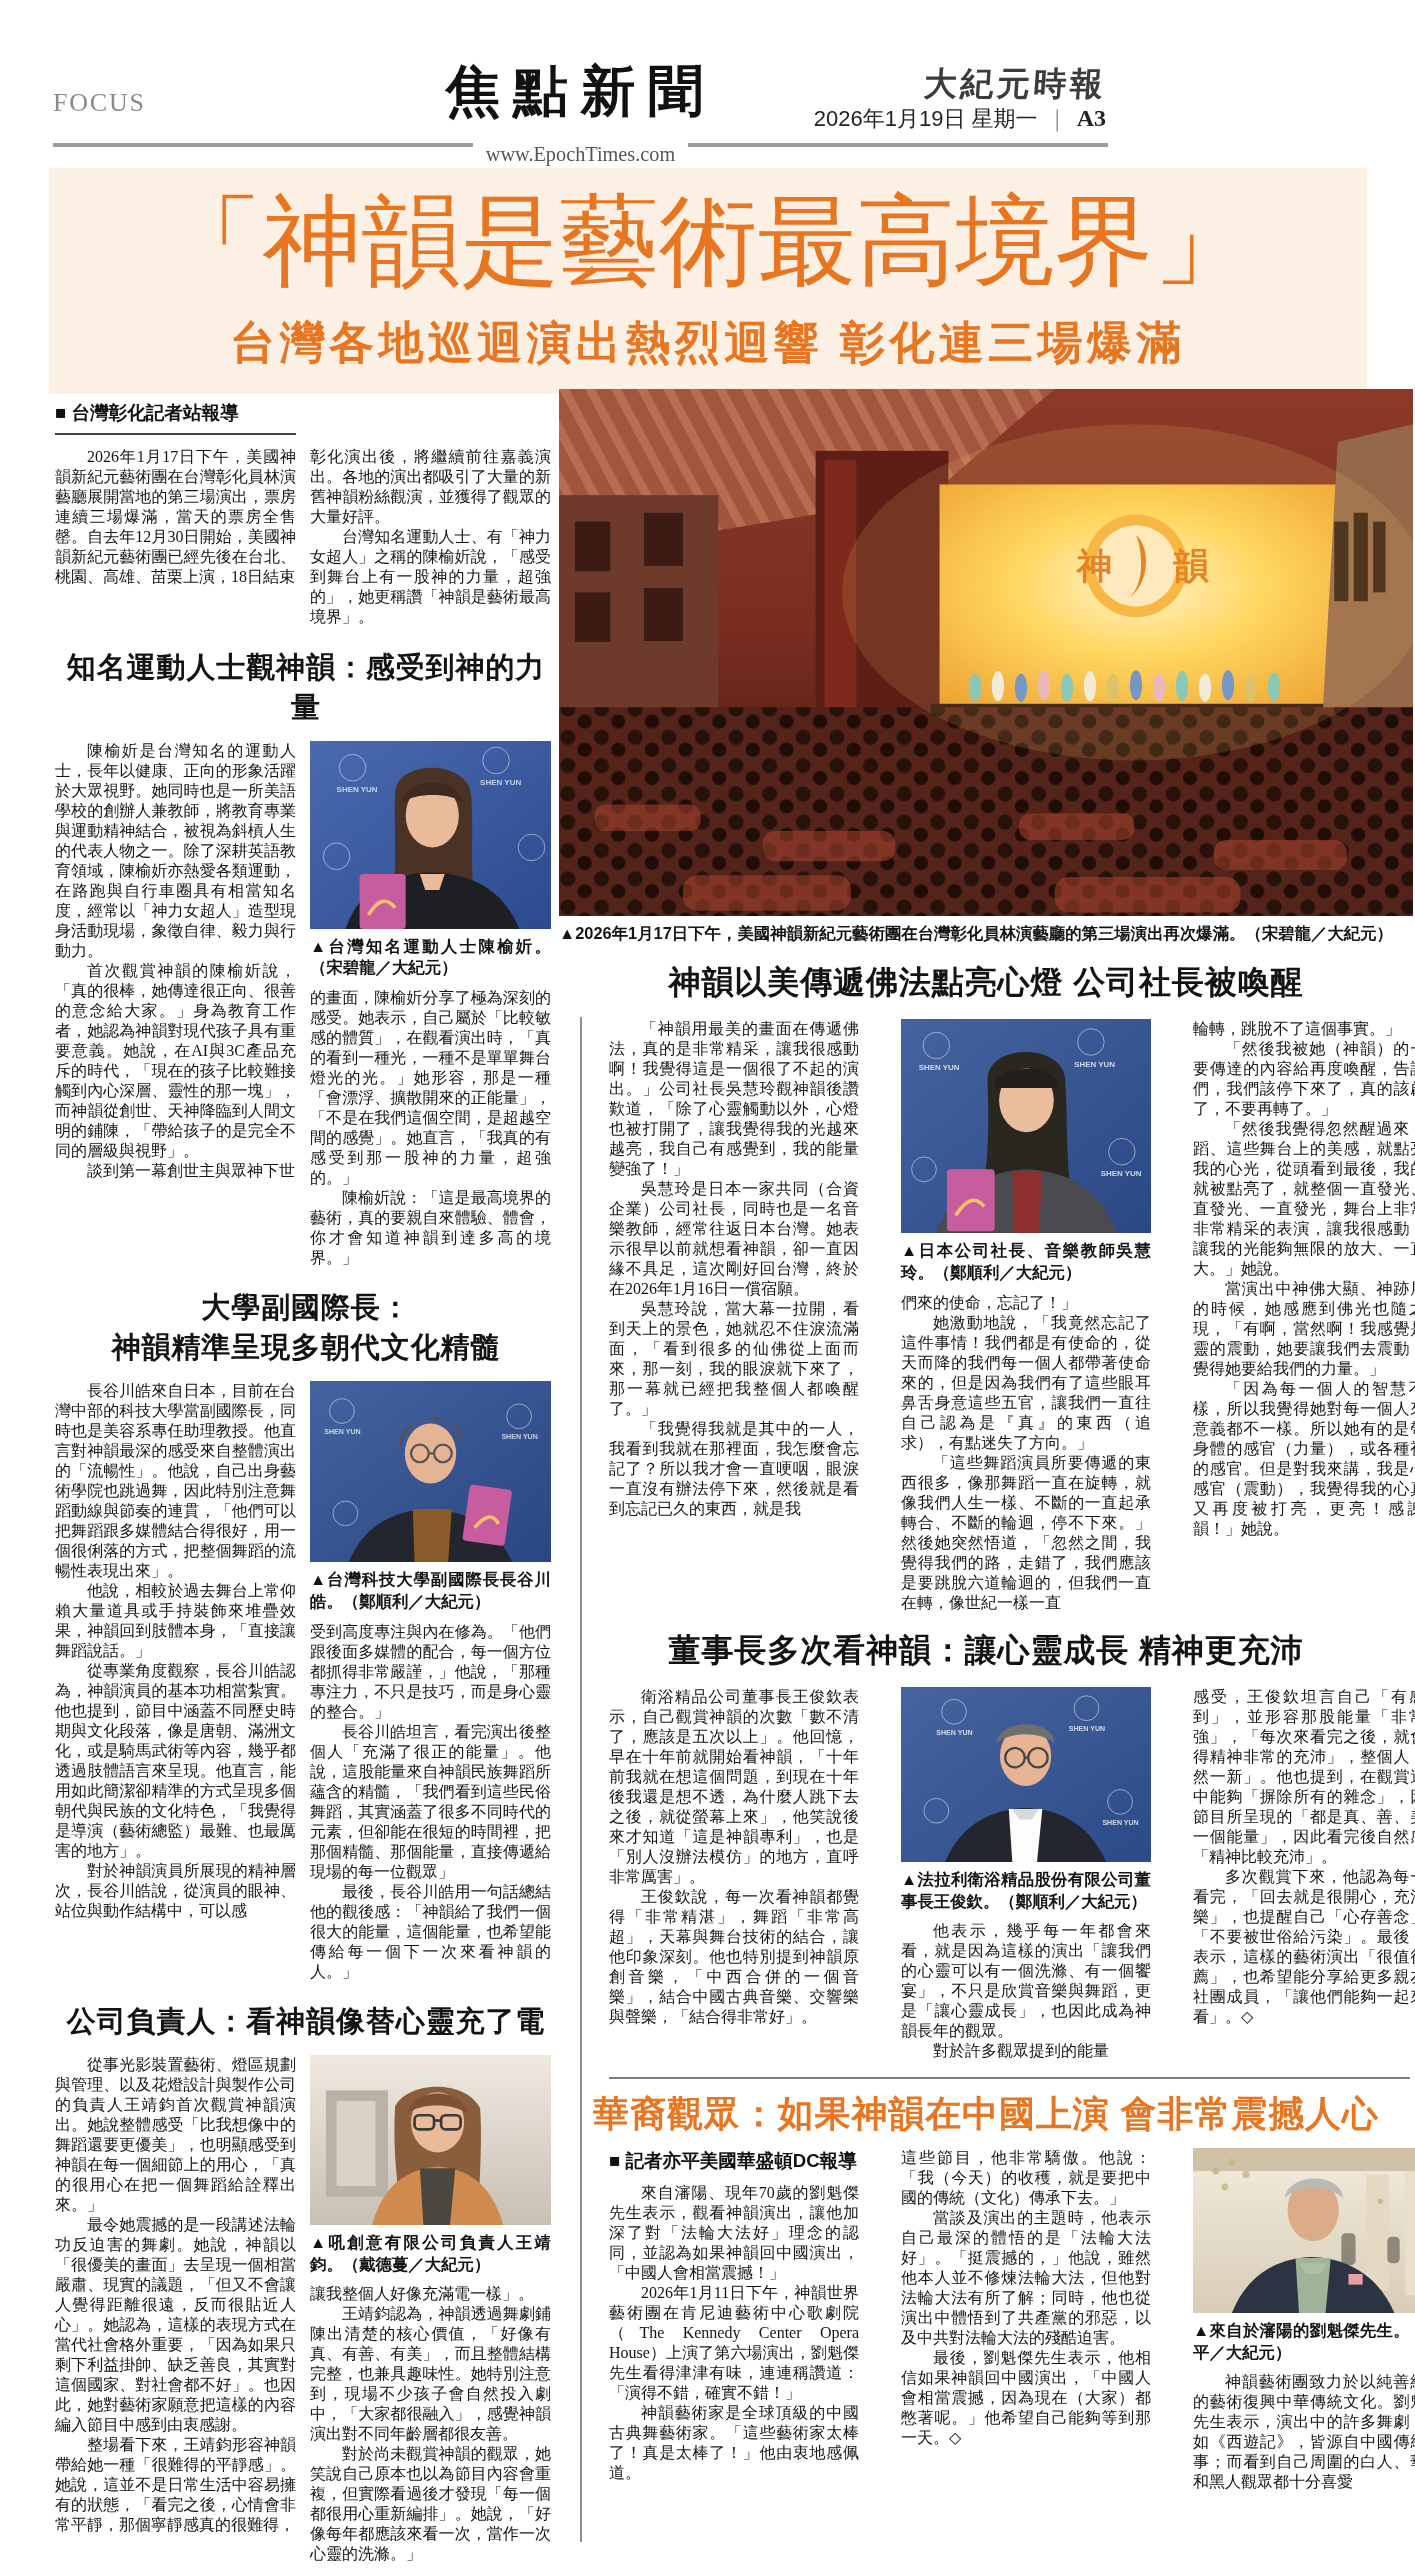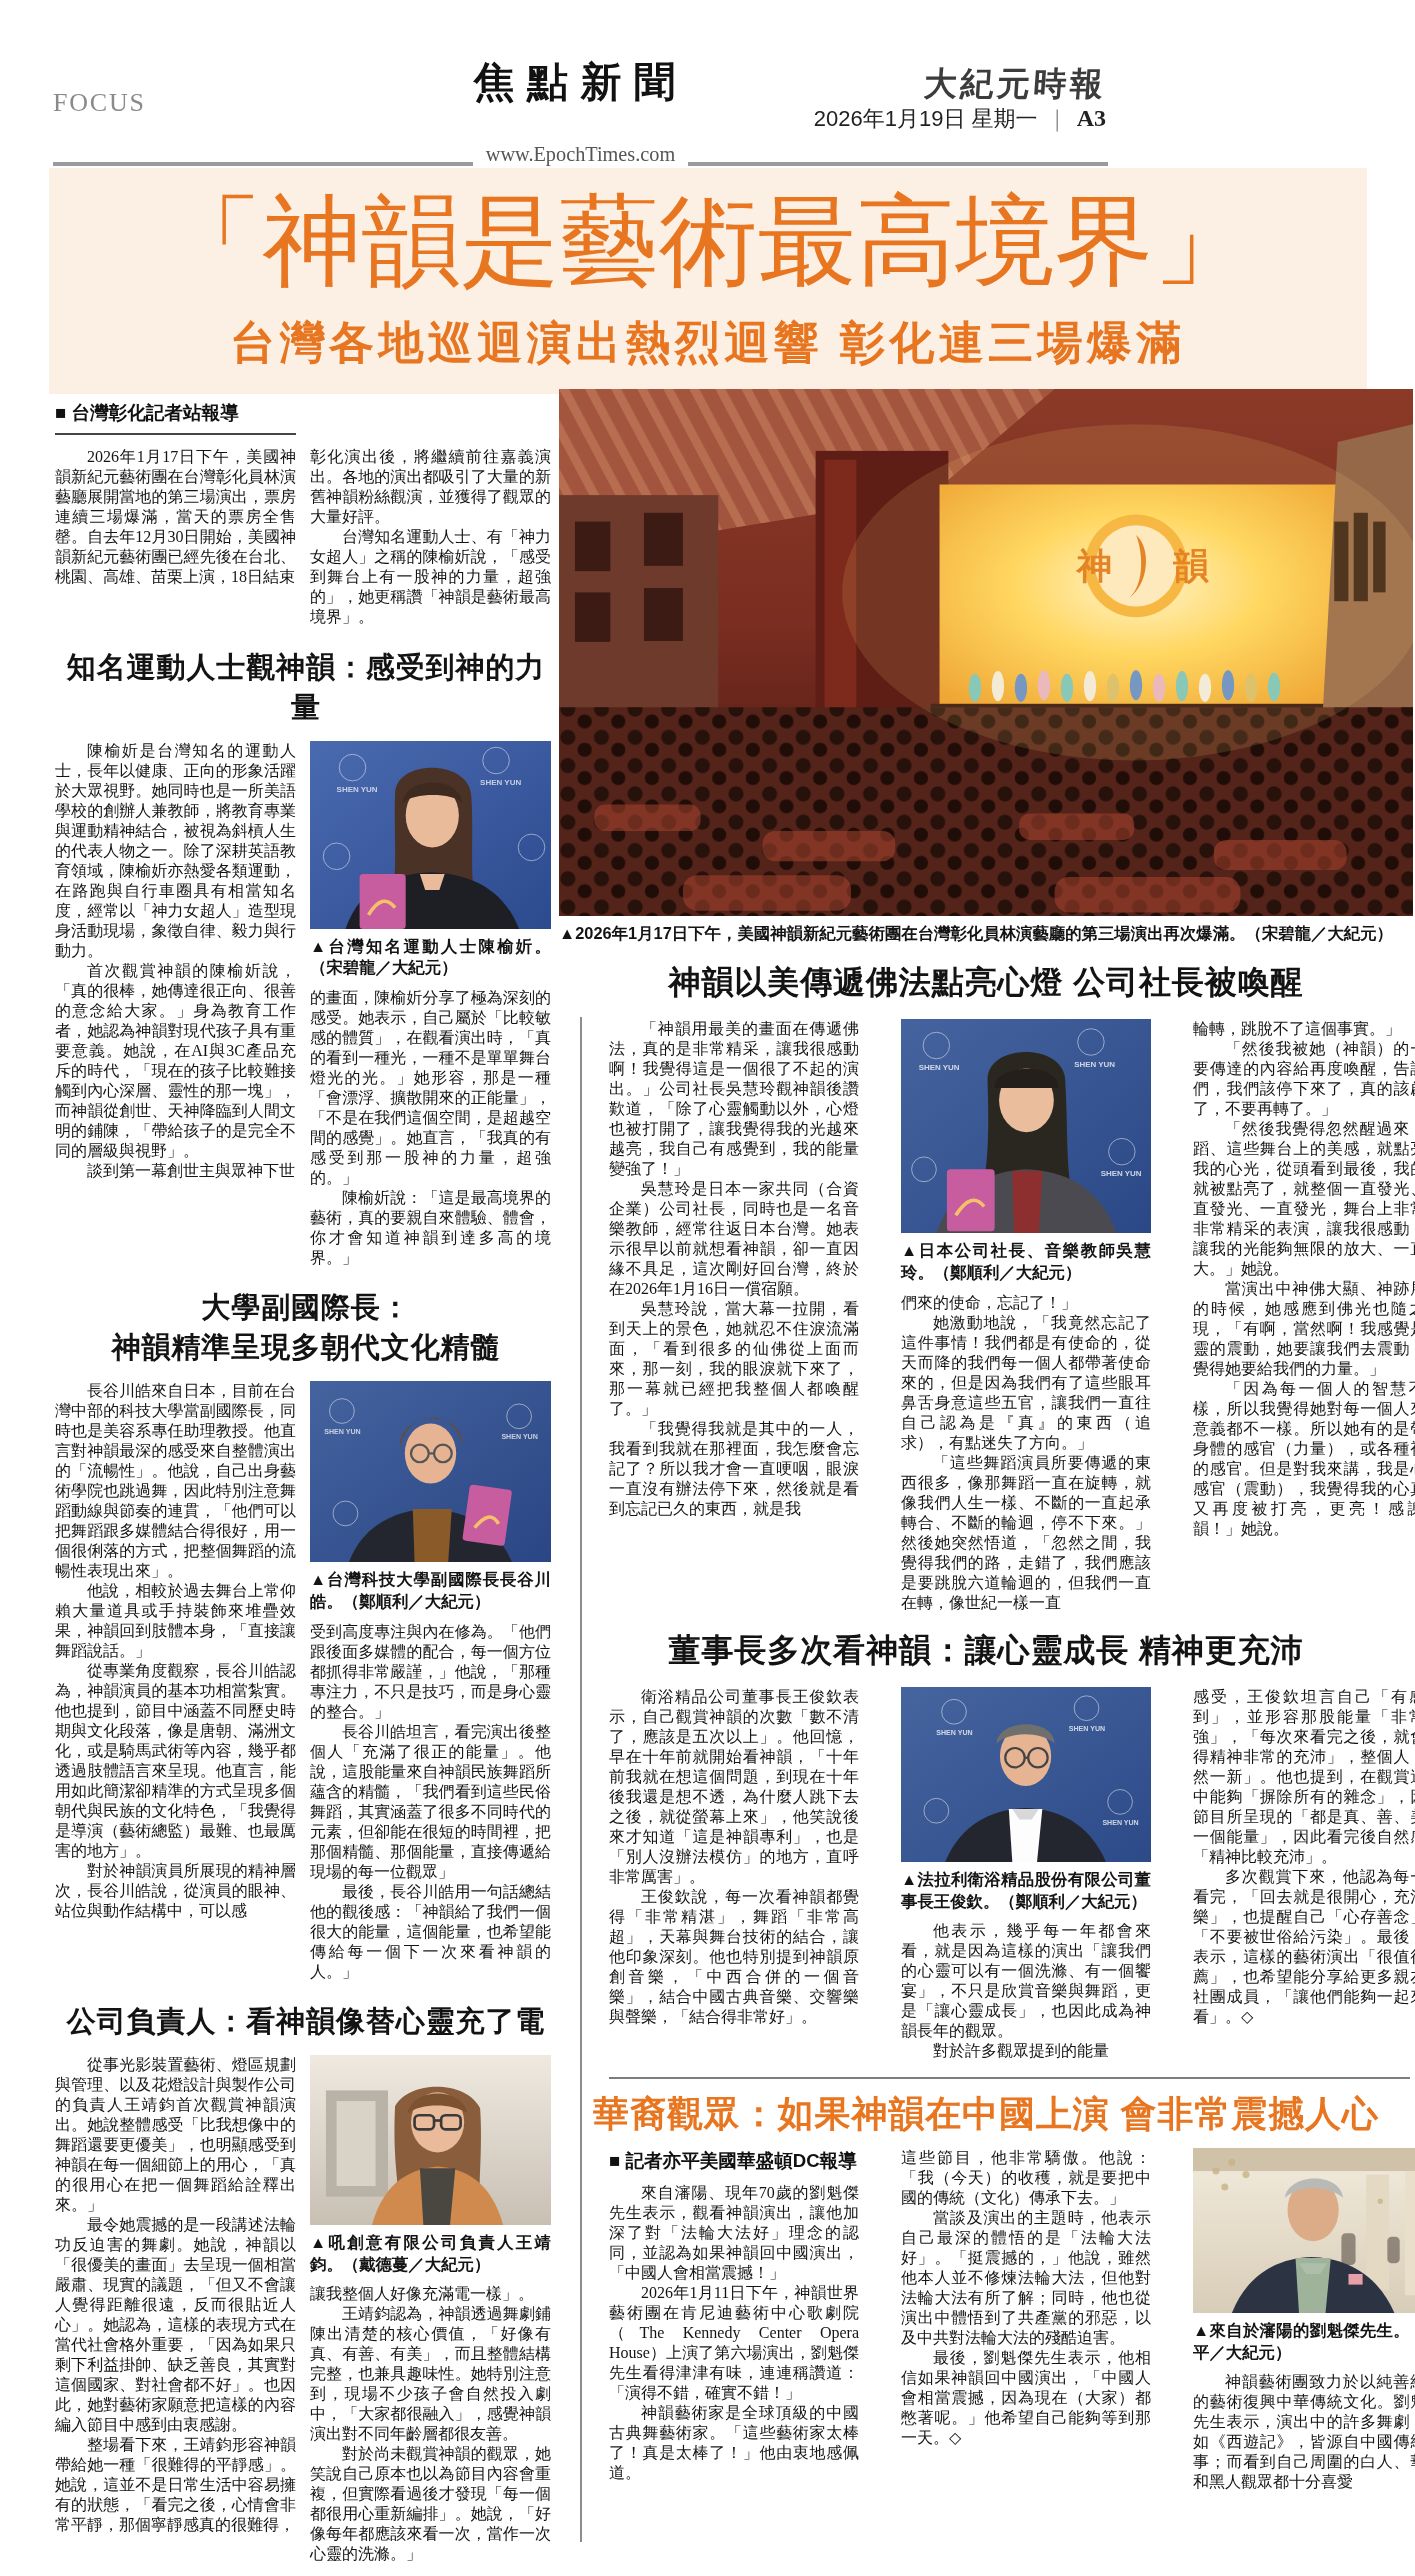--- a/index.html
+++ b/index.html
@@ -13,26 +13,26 @@
     position:relative;
     width:1415px;height:2576px;
     overflow:hidden;
     font-family:"Liberation Serif","DejaVu Serif",serif;
     color:var(--ink);
   }
   
   .hdr{position:absolute;left:0;top:0;width:1161px;height:177px;}
   .focus-en{position:absolute;left:53px;top:88px;font-size:26px;letter-spacing:1.8px;color:#8a8a8a;font-family:"Liberation Serif",serif;}
   .sec-title{position:absolute;left:0;right:0;top:55px;text-align:center;
-    font-family:"Liberation Sans","DejaVu Sans",sans-serif;font-weight:900;font-size:41px;letter-spacing:12.4px;color:#111;}
+    font-family:"Liberation Sans","DejaVu Sans",sans-serif;font-weight:900;font-size:55px;letter-spacing:12.4px;color:#111;}
   .masthead{position:absolute;right:55px;top:62px;font-family:"Liberation Serif",serif;font-weight:700;font-size:33px;letter-spacing:3.5px;color:#3c3c3c;transform:skewX(-4deg);}
   .dateline{position:absolute;right:55px;top:104px;font-family:"Liberation Sans",sans-serif;font-size:22px;color:#222;}
   .dateline b{font-family:"Liberation Serif",serif;font-size:24px;}
   .dateline .sep{color:#888;padding:0 8.8px;}
-  .rule-row{position:absolute;left:53px;right:53px;top:143px;display:flex;align-items:flex-end;gap:12.4px;}
+  .rule-row{position:absolute;left:53px;right:53px;top:143px;display:flex;align-items:flex-start;gap:12.4px;}
   .rule-row .seg{flex:1;height:4.4px;background:#9b9b9b;}
   .site{font-family:"Liberation Serif",serif;font-size:20.3px;color:#555;white-space:nowrap;}
   
   .banner{position:absolute;left:49px;top:168px;width:1318px;height:226px;background:var(--banner);text-align:center;}
   .headline{margin-top:7px;font-family:"Liberation Serif","DejaVu Serif",serif;font-weight:400;
     font-size:99px;line-height:133px;color:var(--accent);letter-spacing:0px;white-space:nowrap;}
   .subheadline{margin-top:5.3px;font-family:"Liberation Sans","DejaVu Sans",sans-serif;font-weight:800;
     font-size:45px;color:var(--accent);letter-spacing:4.4px;white-space:nowrap;}
   
   .btxt{font-size:16px;line-height:20px;text-align:justify;}

